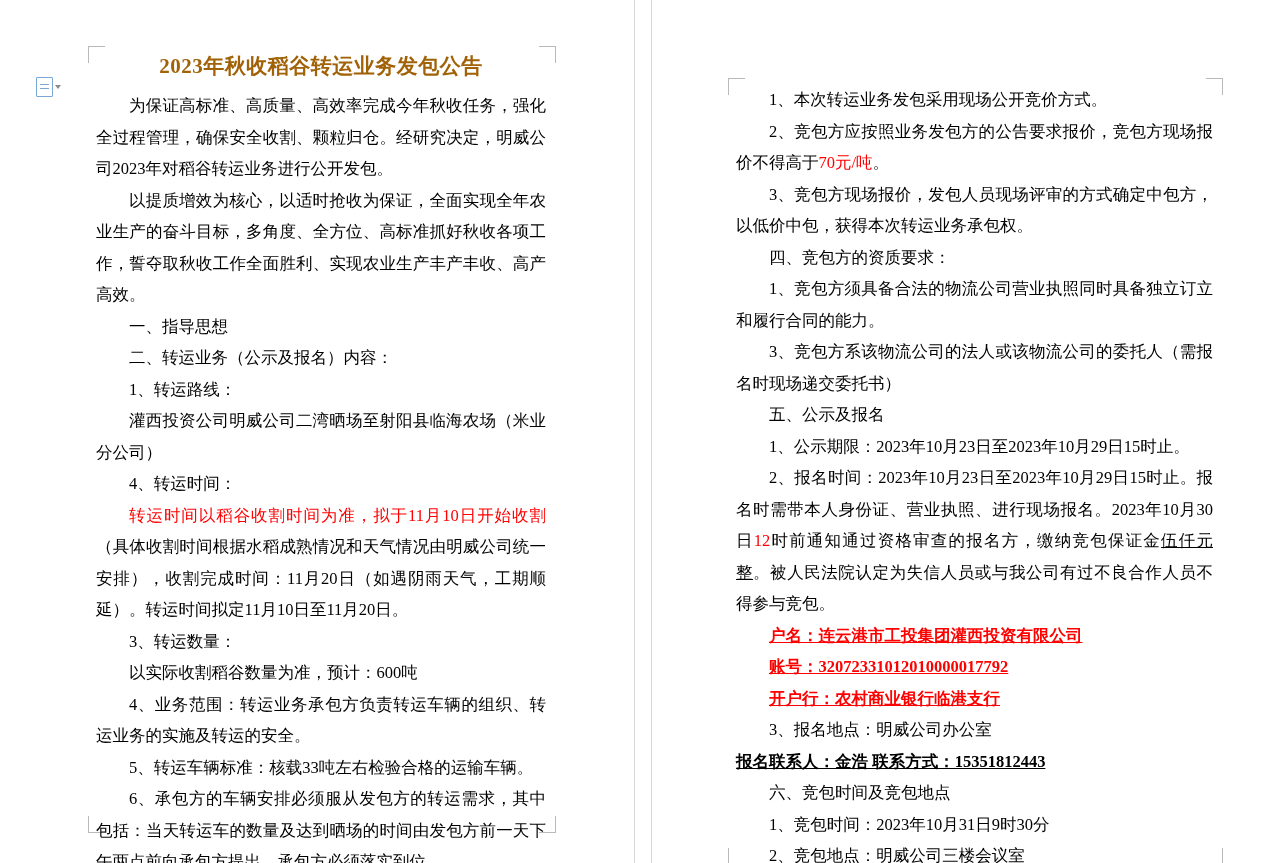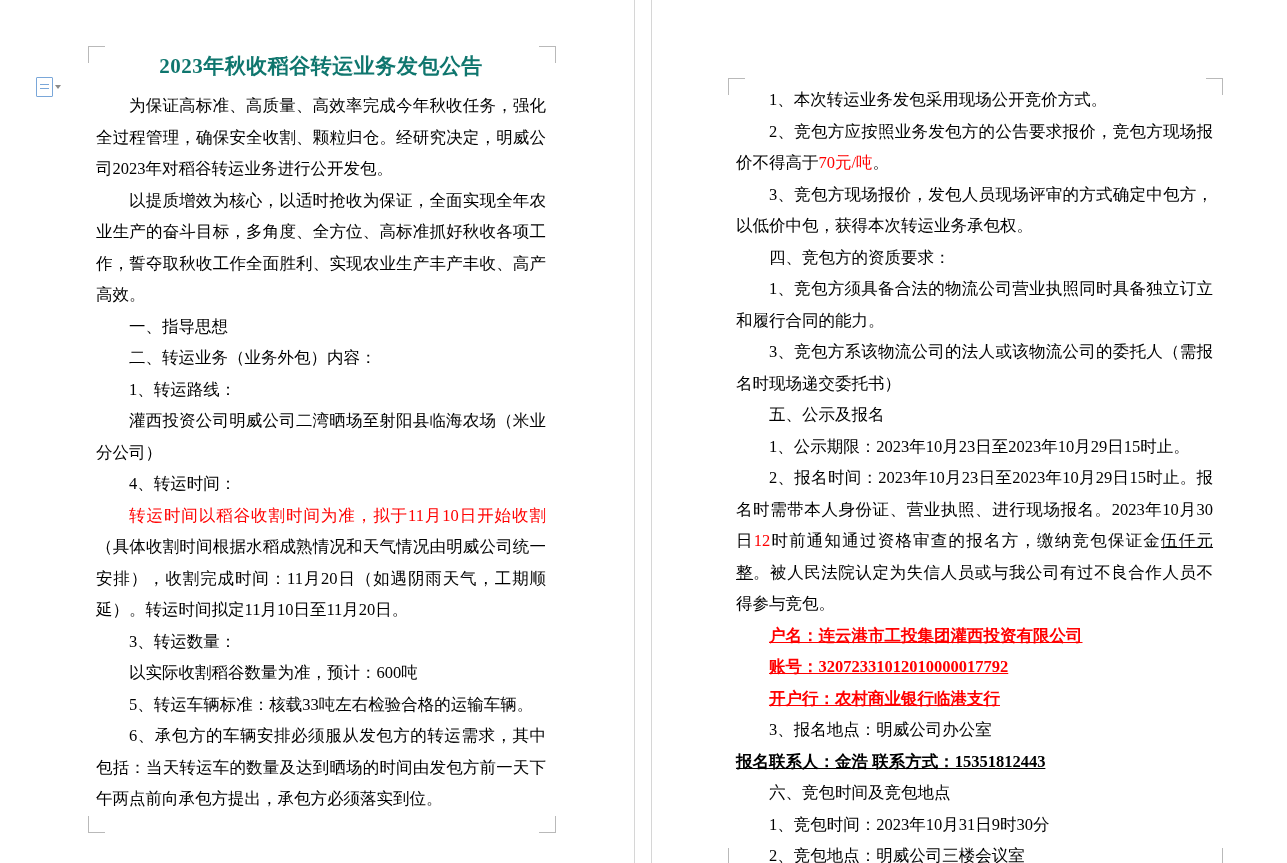--- a/index.html
+++ b/index.html
@@ -116,21 +116,21 @@
     border-top: 4px solid #8a8a8a;
   }
 
   h1.doc-title {
     font-family: "Liberation Serif", "DejaVu Serif", serif;
     font-size: 21px;
     font-weight: bold;
     text-align: center;
     margin: 0 0 10px 0;
     letter-spacing: 0.5px;
-    color: #0f766e;
+    color: #a16207;
   }
 
   p.para {
     margin: 0;
     font-size: 16.5px;
     line-height: 31.5px;
     color: #000000;
     text-align: justify;
     text-justify: inter-ideograph;
     text-indent: 2em;
@@ -156,27 +156,28 @@
       <span class="sheet"></span>
       <span class="caret"></span>
     </div>
 
     <div class="page-body">
       <h1 class="doc-title">2023年秋收稻谷转运业务发包公告</h1>
 
       <p class="para">为保证高标准、高质量、高效率完成今年秋收任务，强化全过程管理，确保安全收割、颗粒归仓。经研究决定，明威公司2023年对稻谷转运业务进行公开发包。</p>
       <p class="para">以提质增效为核心，以适时抢收为保证，全面实现全年农业生产的奋斗目标，多角度、全方位、高标准抓好秋收各项工作，誓夺取秋收工作全面胜利、实现农业生产丰产丰收、高产高效。</p>
       <p class="para">一、指导思想</p>
-      <p class="para">二、转运业务（业务外包）内容：</p>
+      <p class="para">二、转运业务（公示及报名）内容：</p>
       <p class="para">1、转运路线：</p>
       <p class="para">灌西投资公司明威公司二湾晒场至射阳县临海农场（米业分公司）</p>
       <p class="para">4、转运时间：</p>
       <p class="para"><span class="red-inline">转运时间以稻谷收割时间为准，拟于11月10日开始收割</span><span>（具体收割时间根据水稻成熟情况和天气情况由明威公司统一安排），收割完成时间：11月20日（如遇阴雨天气，工期顺延）。转运时间拟定11月10日至11月20日。</span></p>
       <p class="para">3、转运数量：</p>
       <p class="para">以实际收割稻谷数量为准，预计：600吨</p>
+      <p class="para">4、业务范围：转运业务承包方负责转运车辆的组织、转运业务的实施及转运的安全。</p>
       <p class="para">5、转运车辆标准：核载33吨左右检验合格的运输车辆。</p>
       <p class="para">6、承包方的车辆安排必须服从发包方的转运需求，其中包括：当天转运车的数量及达到晒场的时间由发包方前一天下午两点前向承包方提出，承包方必须落实到位。</p>
 
     </div>
   </div>
 
   <div class="page-gutter"></div>
 
   <div class="page page-right">
     <div class="crop tl"></div>

